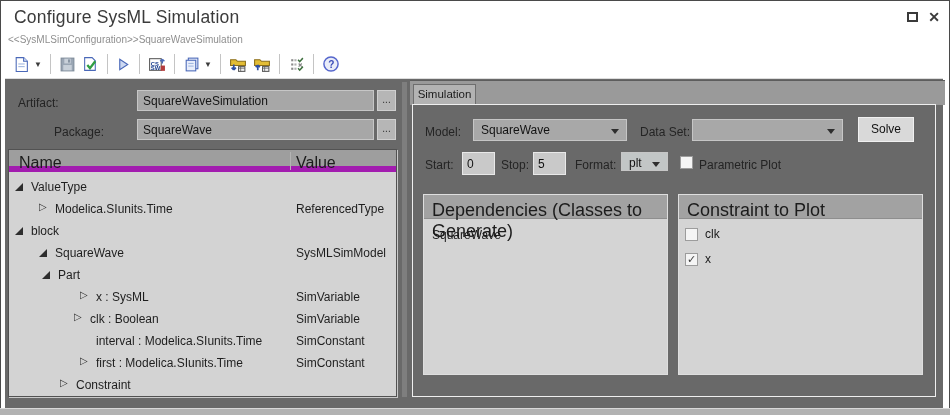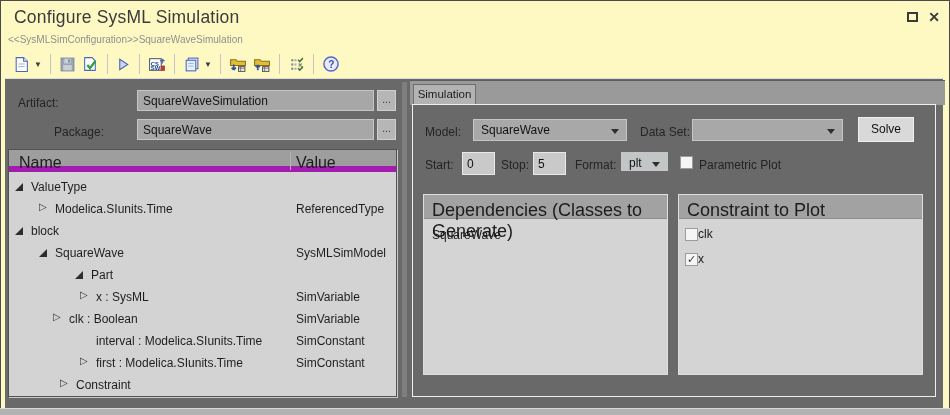--- a/index.html
+++ b/index.html
@@ -1,20 +1,20 @@
 <!DOCTYPE html>
 <html><head>
 <meta charset="utf-8">
 <style>
   * { margin:0; padding:0; box-sizing:border-box; }
   html,body { background:#555; }
   body { font-family:"Liberation Sans", sans-serif; }
   .window {
     position:relative; width:950px; height:415px;
-    background:#fef9c3; overflow:hidden;
+    background:#ffffff; overflow:hidden;
     outline:1px solid #4a4a4a; outline-offset:-1px;
     color:#1e1e1e;
   }
   
   .titlebar { position:absolute; left:0; top:0; width:100%; height:50px; }
   .title { position:absolute; left:14px; top:7px; font-size:17.5px; font-weight:500; color:#3b3b3b; letter-spacing:.2px; }
   .subtitle { position:absolute; left:8px; top:34px; font-size:10px; color:#8f8f8f; }
   .winbtns { position:absolute; right:10px; top:12px; display:flex; gap:10px; align-items:center; }
   .btn-max { width:11px; height:10px; border:2px solid #3a3a3a; display:inline-block; }
   .btn-close { font-size:14px; line-height:10px; color:#3a3a3a; font-weight:bold; }
@@ -52,21 +52,21 @@
   .dd::after { content:""; position:absolute; right:7px; top:9px; border-left:4px solid transparent; border-right:4px solid transparent; border-top:5px solid #2e2e2e; }
   .numbox { position:absolute; height:23px; width:33px; background:#c9c9c9; border:1px solid #e9e9e9; font-family:"Liberation Sans",sans-serif; font-size:12px; color:#111; padding:0 4px; }
   .ddlight { background:#c2c6c6; }
   .solve { position:absolute; left:858px; top:117px; width:56px; height:25px; background:#d9d9d9; border:1px solid #f0f0f0; font-size:12px; color:#111; text-align:center; line-height:23px; }
   .cb { position:absolute; width:13px; height:13px; background:#f5f5f5; border:1px solid #9c9c9c; }
   .cb[data-checked="true"]::after { content:"✓"; position:absolute; left:1px; top:-1px; font-size:11px; color:#3f3f3f; }
   .panel { position:absolute; top:194px; width:245px; height:181px; border:1px solid #dedede; background:#d4d4d4; }
   .panelhead { height:24px; background:#a2a2a2; border-bottom:1px solid #8e8e8e; font-size:18px; color:#1c1c1c; padding:5px 0 0 8px; }
   .panellist { position:relative; height:155px; font-size:12px; color:#1a1a1a; }
   .dep-item { position:absolute; left:8px; top:9px; }
-  .prow { position:absolute; left:6px; display:flex; align-items:center; }
+  .prow { position:absolute; left:6px; display:flex; align-items:center; gap:7px; }
   .prow .cb { position:relative; flex:none; }
 </style>
 </head>
 <body>
 
 <div class="window">
 
   <div class="titlebar">
     <div class="title">Configure SysML Simulation</div>
     <div class="winbtns">
@@ -197,31 +197,31 @@
       <div class="trow" style="padding-left:6px">
         <span class="exp" data-exp="expanded"></span>
         <span>block</span>
         <span class="tval"></span>
       </div>
       <div class="trow" style="padding-left:30px">
         <span class="exp" data-exp="expanded"></span>
         <span>SquareWave</span>
         <span class="tval">SysMLSimModel</span>
       </div>
-      <div class="trow" style="padding-left:66px">
+      <div class="trow" style="padding-left:33px">
         <span class="exp" data-exp="expanded"></span>
         <span>Part</span>
         <span class="tval"></span>
       </div>
       <div class="trow" style="padding-left:71px">
         <span class="exp" data-exp="collapsed"></span>
         <span>x : SysML</span>
         <span class="tval">SimVariable</span>
       </div>
-      <div class="trow" style="padding-left:44px">
+      <div class="trow" style="padding-left:65px">
         <span class="exp" data-exp="collapsed"></span>
         <span>clk : Boolean</span>
         <span class="tval">SimVariable</span>
       </div>
       <div class="trow" style="padding-left:71px">
         <span class="exp" data-exp="none"></span>
         <span>interval : Modelica.SIunits.Time</span>
         <span class="tval">SimConstant</span>
       </div>
       <div class="trow" style="padding-left:71px">

